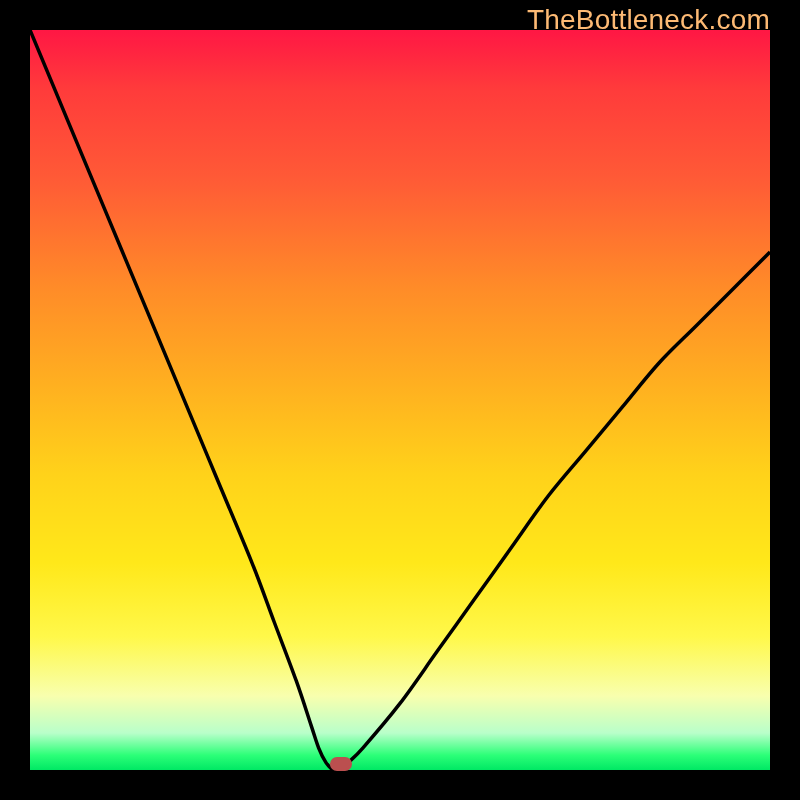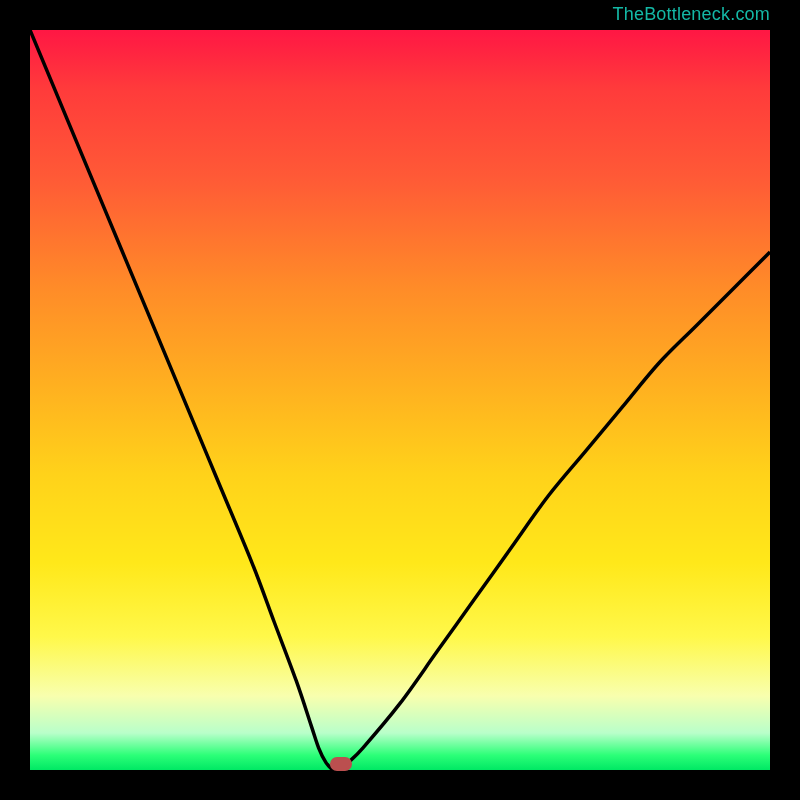--- a/index.html
+++ b/index.html
@@ -51,22 +51,22 @@
     width: 22px;
     height: 14px;
     background: #bb4f4f;
     border-radius: 7px;
     transform: translate(-50%, -50%);
   }
   .watermark {
     position: absolute;
     top: 4px;
     right: 30px;
-    color: #14b8a6;
-    font-size: 18px;
+    color: #fdba74;
+    font-size: 28px;
     font-weight: 500;
     letter-spacing: 0.2px;
   }
 </style>
 </head>
 <body>
 
 <div class="frame">
   <div class="plot-area">
     <svg class="curve" viewBox="0 0 740 740" preserveAspectRatio="none">

